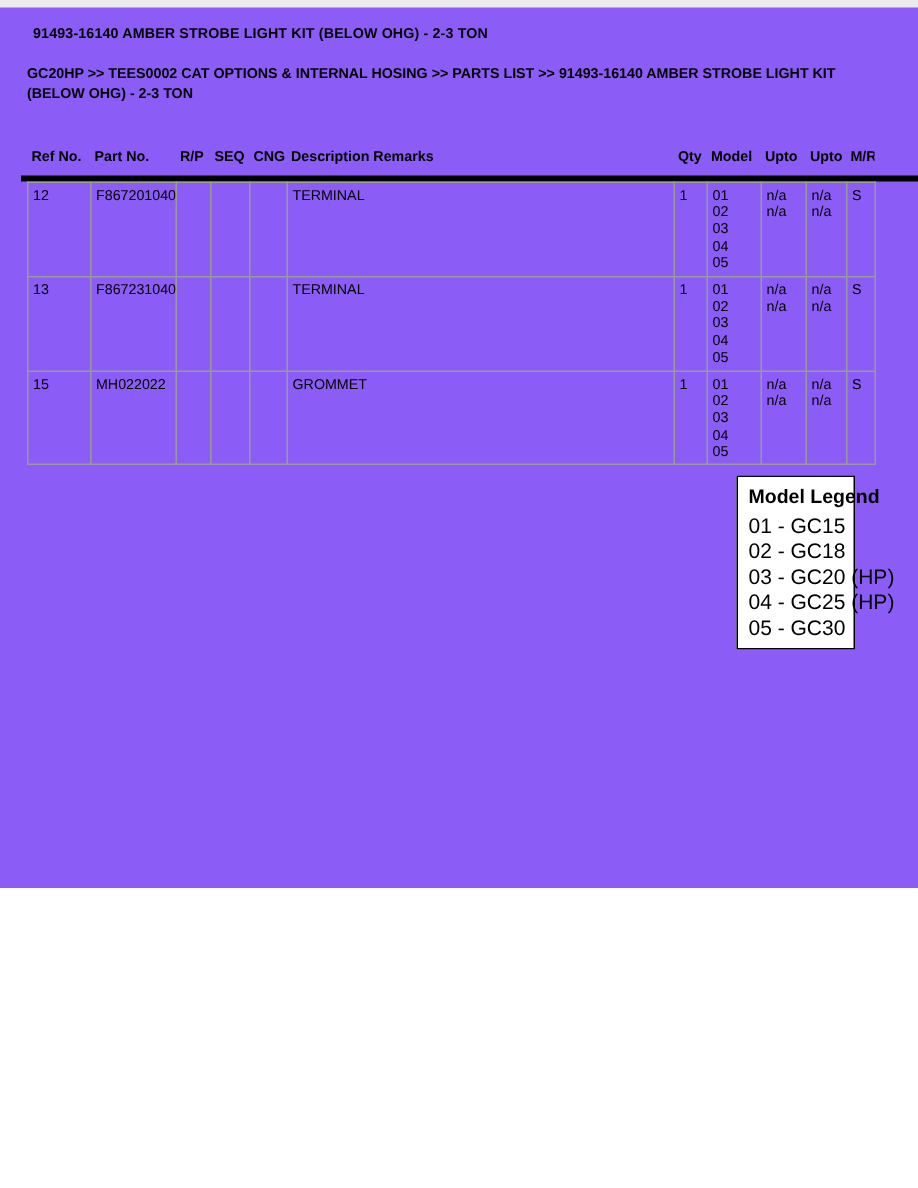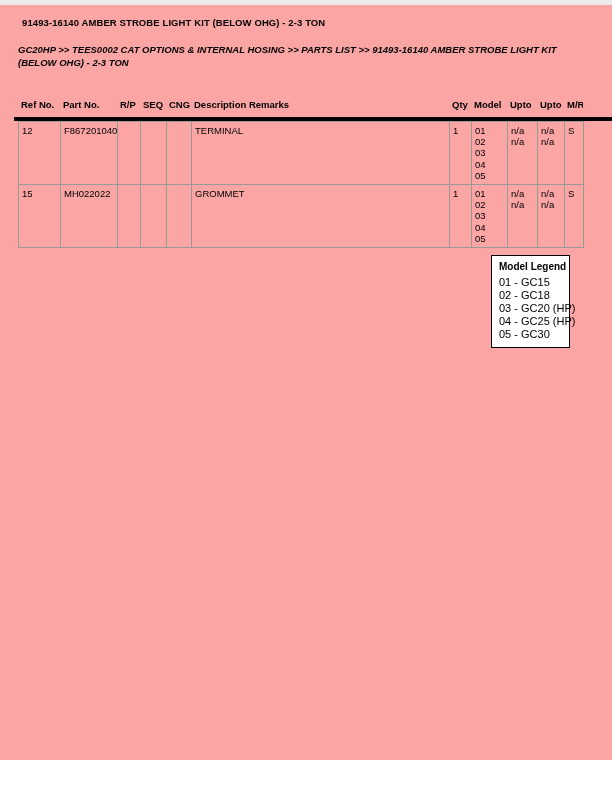--- a/index.html
+++ b/index.html
@@ -1,22 +1,22 @@
 <!DOCTYPE html>
 <html><head>
 <meta charset="utf-8">
 <style>
   * { margin: 0; padding: 0; box-sizing: border-box; }
   html, body { background: #ffffff; }
   body { font-family: "Liberation Sans", sans-serif; color: #000; }
 
   .page {
     width: 612px;
-    height: 760px;
-    background: #fca5a5;
+    height: 592px;
+    background: #8b5cf6;
     position: relative;
     overflow: hidden;
     padding: 0 29px 4px 18px;
   }
 
   .top-edge {
     position: absolute;
     left: 0; top: 0;
     width: 100%; height: 5px;
     background: #ebebeb;
@@ -28,21 +28,20 @@
     font-size: 9.5px;
     font-weight: bold;
     letter-spacing: 0.1px;
   }
 
   .breadcrumb {
     margin-top: 16px;
     font-size: 9.5px;
     font-weight: bold;
     line-height: 1.35;
-    font-style: italic;
   }
 
   table.parts-table {
     border-collapse: collapse;
     table-layout: fixed;
     width: 565px;
   }
 
   .header-table { margin-top: 27px; }
   .header-table th {
@@ -77,28 +76,28 @@
   .legend-box {
     width: 79px;
     border: 1px solid #000;
     margin-top: 7px;
     margin-left: auto;
     margin-right: 13px;
     padding: 5px 5px 6px 7px;
     background: #fff;
   }
   .legend-title {
-    font-size: 10px;
+    font-size: 13px;
     font-weight: bold;
     text-align: center;
     margin-bottom: 4px;
     white-space: nowrap;
   }
   .legend-item {
-    font-size: 11px;
+    font-size: 14px;
     line-height: 1.2;
     white-space: nowrap;
   }
 </style>
 </head>
 <body>
 
 <div class="page">
   <div class="top-edge"></div>
 
@@ -167,20 +166,39 @@
 03
 04
 05</td>
         <td>n/a
 n/a</td>
         <td>n/a
 n/a</td>
         <td>S</td>
       </tr>
       <tr>
+        <td>13</td>
+        <td>F867231040</td>
+        <td></td>
+        <td></td>
+        <td></td>
+        <td>TERMINAL</td>
+        <td>1</td>
+        <td>01
+02
+03
+04
+05</td>
+        <td>n/a
+n/a</td>
+        <td>n/a
+n/a</td>
+        <td>S</td>
+      </tr>
+      <tr>
         <td>15</td>
         <td>MH022022</td>
         <td></td>
         <td></td>
         <td></td>
         <td>GROMMET</td>
         <td>1</td>
         <td>01
 02
 03

